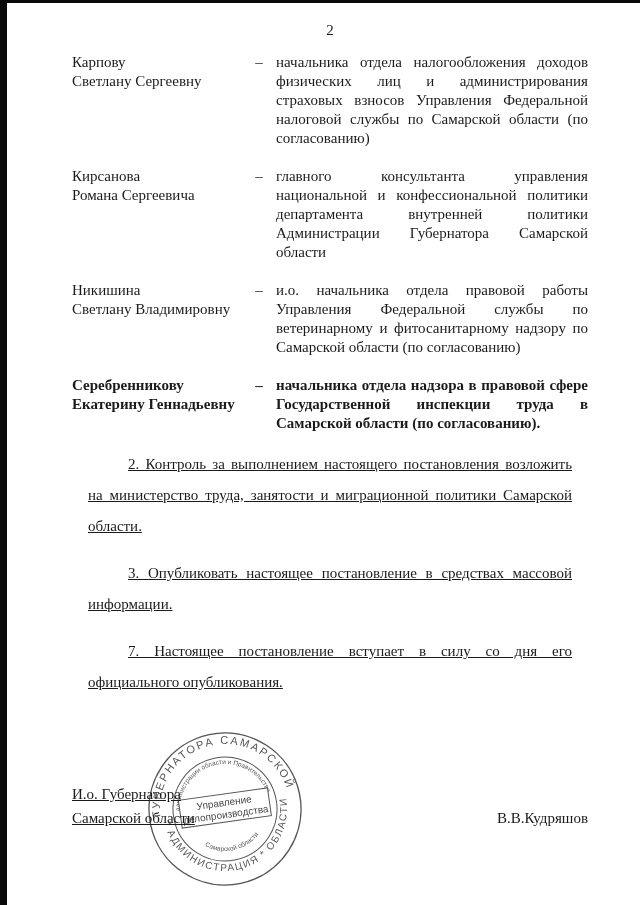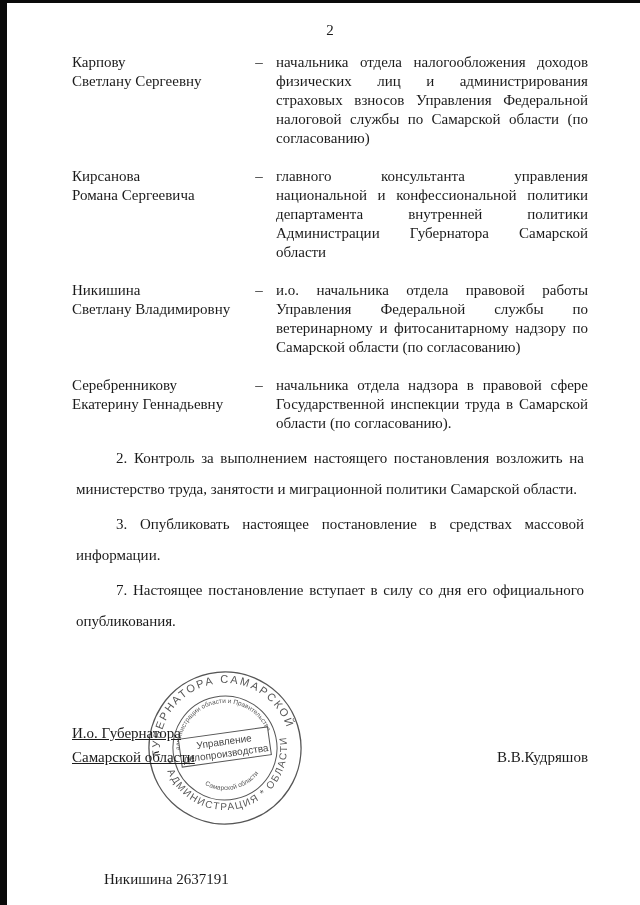--- a/index.html
+++ b/index.html
@@ -66,21 +66,22 @@
     text-align: justify;
     line-height: 19px;
   }
   .paragraphs {
     margin-top: 6px;
   }
   .para {
     text-align: justify;
     text-indent: 40px;
     line-height: 31px;
-    margin: 4px;
+    margin: 16px;
+    text-decoration: underline;
   }
   .signature {
     position: relative;
     margin-top: 84px;
     display: flex;
     justify-content: space-between;
     align-items: flex-end;
   }
   .sig-left {
     line-height: 24px;
@@ -137,21 +138,21 @@
         <div class="appt-desc">главного консультанта управления национальной и конфессиональной политики департамента внутренней политики Администрации Губернатора Самарской области</div>
       </div>
 
       <div class="appt-row">
         <div class="appt-name">Никишина
 Светлану Владимировну</div>
         <div class="appt-dash">–</div>
         <div class="appt-desc">и.о. начальника отдела правовой работы Управления Федеральной службы по ветеринарному и фитосанитарному надзору по Самарской области (по согласованию)</div>
       </div>
 
-      <div class="appt-row" style="margin-bottom: 10px;">
+      <div class="appt-row" style="margin-bottom: 10px; font-weight: bold;">
         <div class="appt-name">Серебренникову
 Екатерину Геннадьевну</div>
         <div class="appt-dash">–</div>
         <div class="appt-desc">начальника отдела надзора в правовой сфере Государственной инспекции труда в Самарской области (по согласованию).</div>
       </div>
 
     </div>
 
     <div class="paragraphs">
       <p class="para">2. Контроль за выполнением настоящего постановления возложить на министерство труда, занятости и миграционной политики Самарской области.</p>

